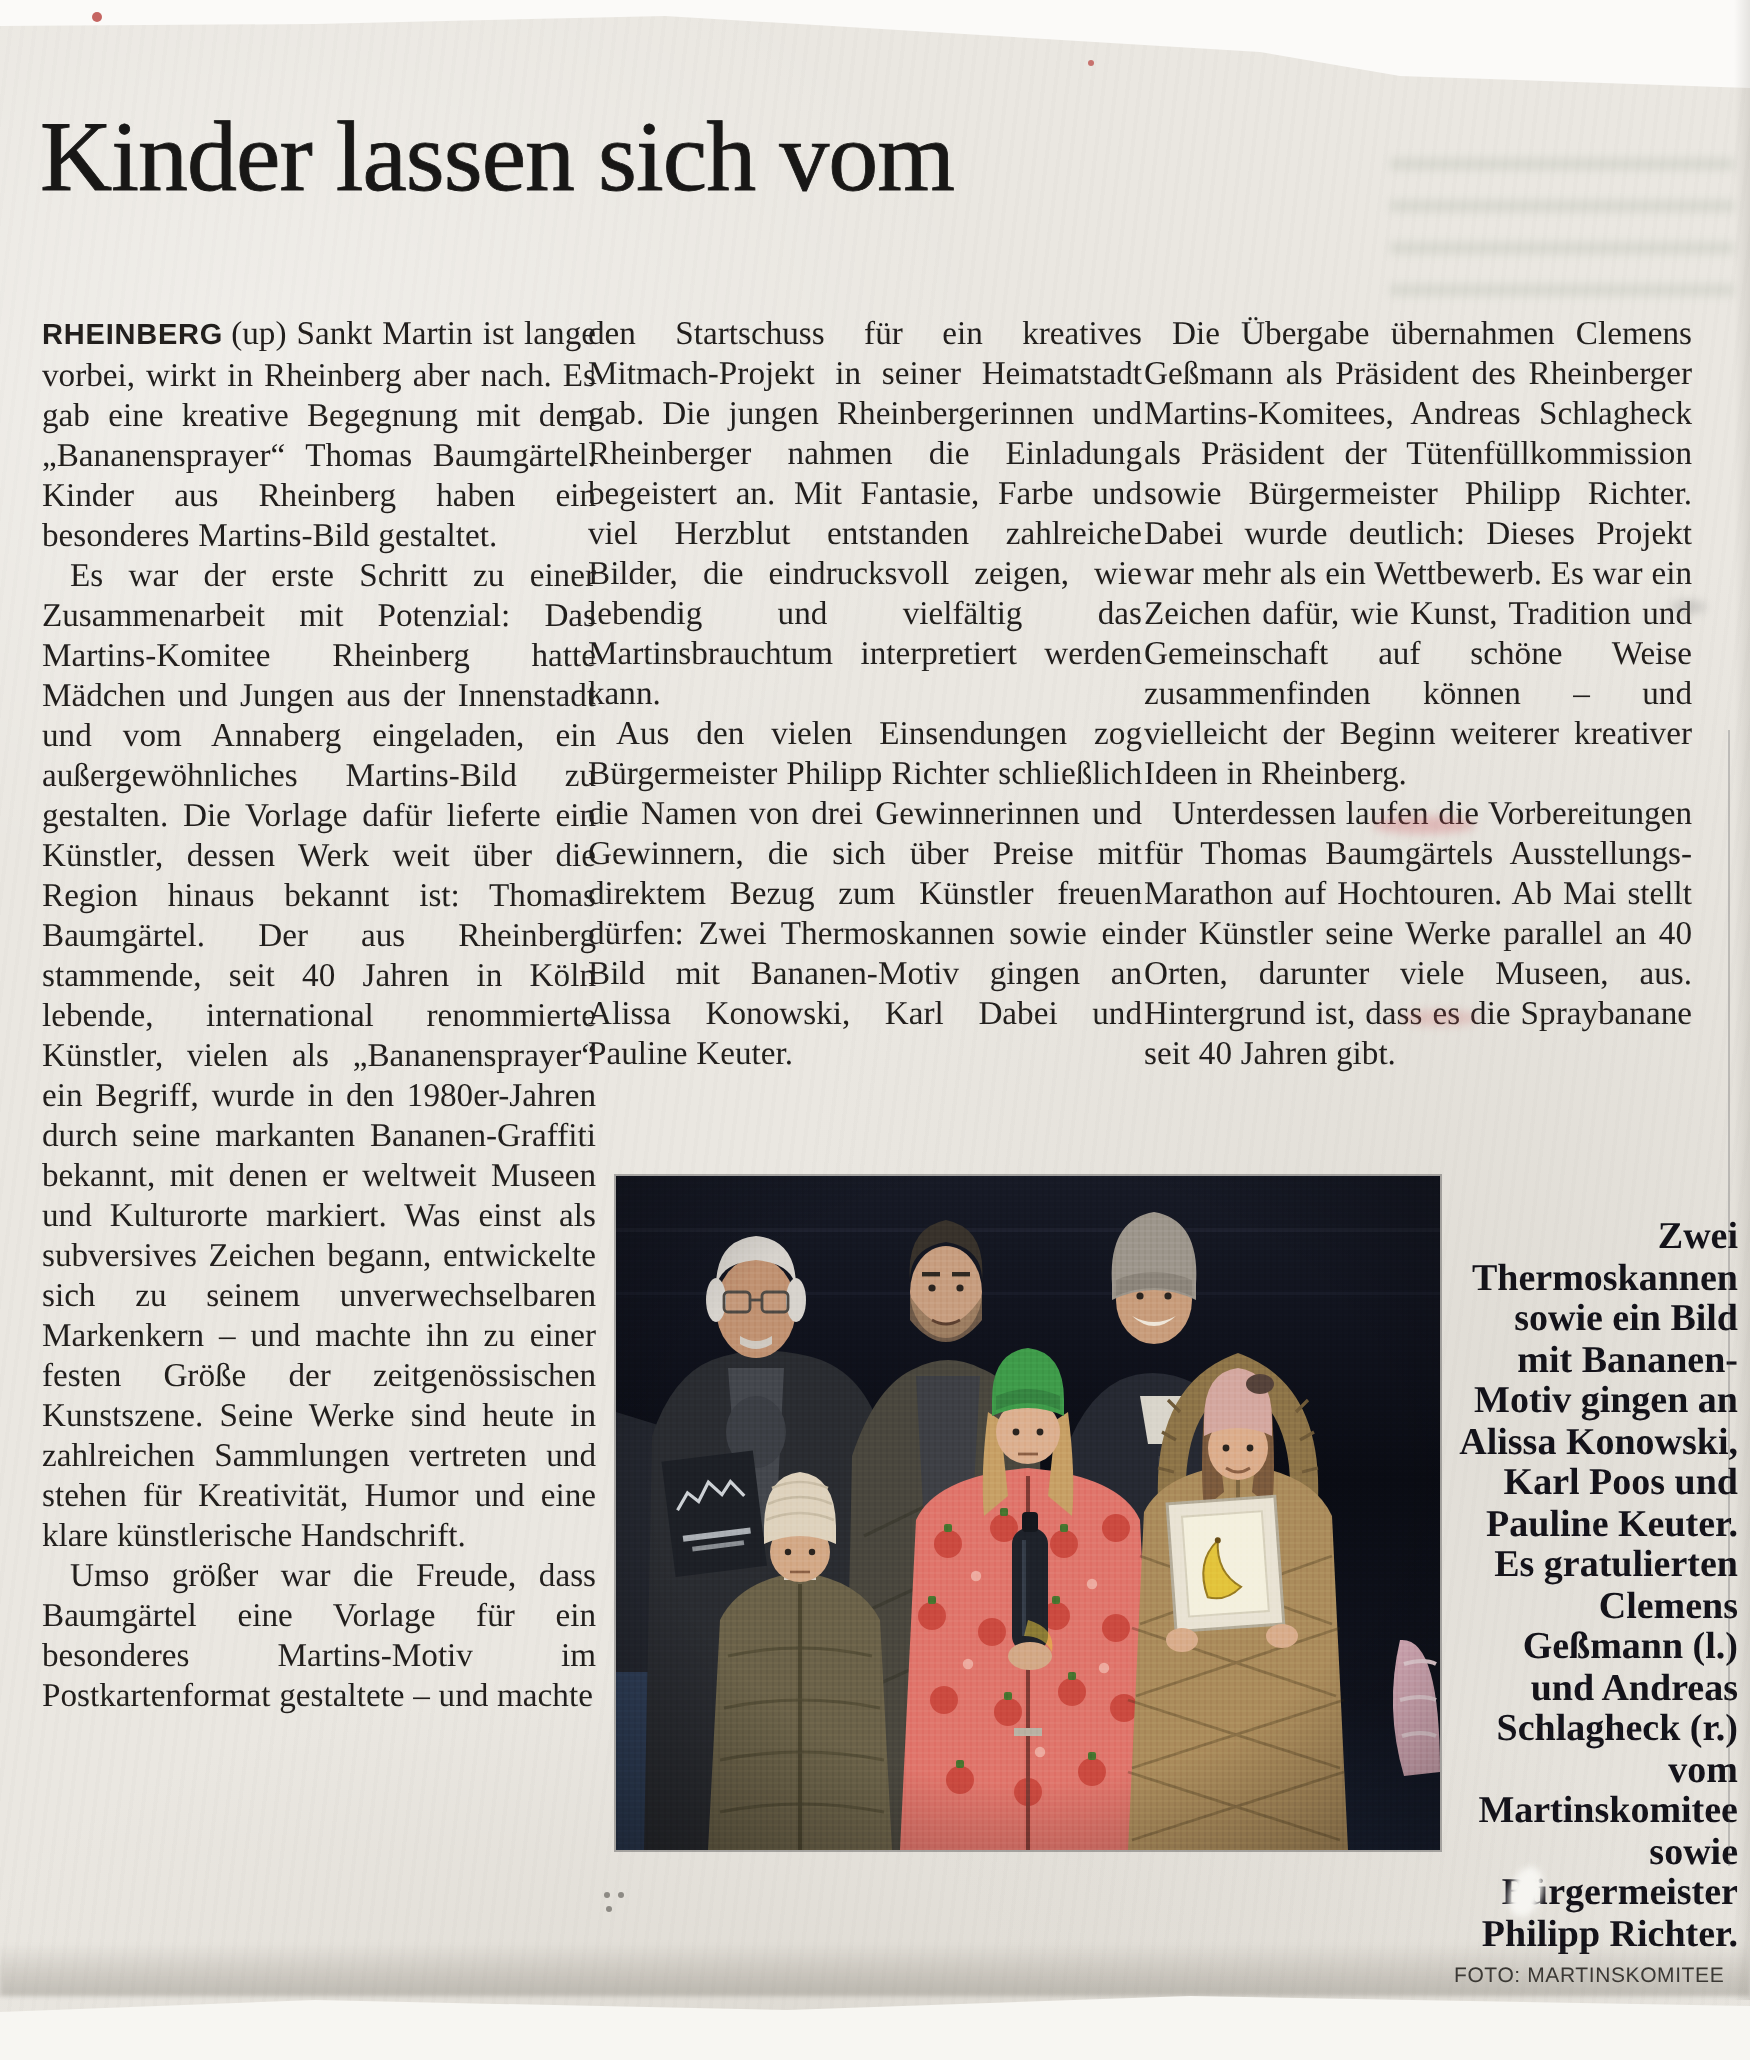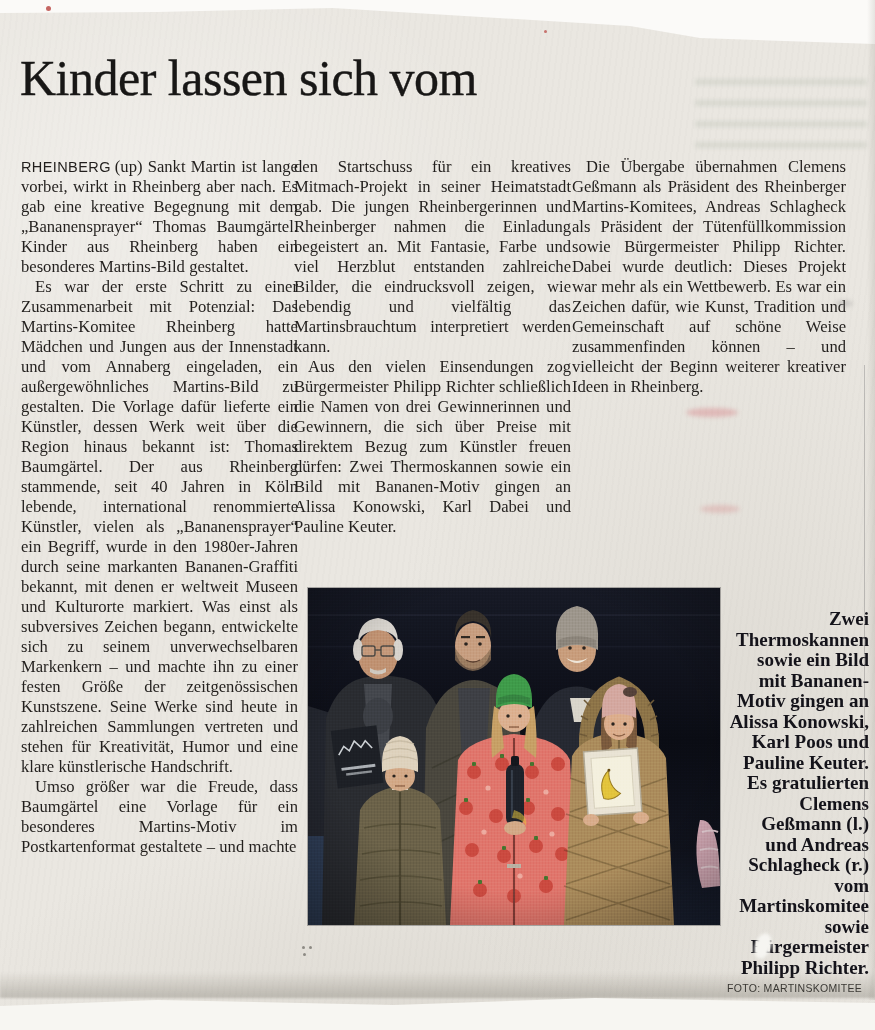--- a/index.html
+++ b/index.html
@@ -28,21 +28,21 @@
     -webkit-text-stroke:.4px #1b1a19;}
 
   
   .col{position:absolute;top:157px;width:277px;font-size:16.6px;line-height:20px;
     text-align:justify;color:#221f1d;overflow:hidden;word-spacing:.2px;}
   .col-1{left:21px;height:762px;}
   .col-2{left:294px;height:408px;}
   .col-3{left:572px;width:274px;height:428px;}
   .col p{margin:0;}
   .col p.indent{text-indent:14px;}
-  .lead{font-family:"Liberation Sans",sans-serif;font-weight:normal;font-size:14.5px;
+  .lead{font-family:"Liberation Sans",sans-serif;font-weight:bold;font-size:14.5px;
     letter-spacing:.4px;margin-right:4px;}
 
   
   .photo{position:absolute;left:308px;top:588px;width:412px;height:337px;
     outline:1px solid rgba(45,45,50,.35);background:#0b0d15;}
   .photo svg{display:block;}
   .photo .grain{position:absolute;inset:0;pointer-events:none;mix-blend-mode:overlay;
     background-image:
       repeating-linear-gradient(0deg, rgba(255,255,255,.05) 0 1px, transparent 1px 3px),
       repeating-linear-gradient(90deg, rgba(0,0,0,.06) 0 1px, transparent 1px 3px);}
@@ -86,20 +86,21 @@
     <p class="indent">Umso größer war die Freude, dass Baumgärtel eine Vorlage für ein besonderes Martins-Motiv im Postkartenformat gestaltete – und machte</p>
   </div>
 
   <div class="col col-2">
     <p>den Startschuss für ein kreatives Mitmach-Projekt in seiner Heimatstadt gab. Die jungen Rheinbergerinnen und Rheinberger nahmen die Einladung begeistert an. Mit Fantasie, Farbe und viel Herzblut entstanden zahlreiche Bilder, die eindrucksvoll zeigen, wie lebendig und vielfältig das Martinsbrauchtum interpretiert werden kann.</p>
     <p class="indent">Aus den vielen Einsendungen zog Bürgermeister Philipp Richter schließlich die Namen von drei Gewinnerinnen und Gewinnern, die sich über Preise mit direktem Bezug zum Künstler freuen dürfen: Zwei Thermoskannen sowie ein Bild mit Bananen-Motiv gingen an Alissa Konowski, Karl Dabei und Pauline Keuter.</p>
   </div>
 
   <div class="col col-3">
     <p class="indent">Die Übergabe übernahmen Clemens Geßmann als Präsident des Rheinberger Martins-Komitees, Andreas Schlagheck als Präsident der Tütenfüllkommission sowie Bürgermeister Philipp Richter. Dabei wurde deutlich: Dieses Projekt war mehr als ein Wettbewerb. Es war ein Zeichen dafür, wie Kunst, Tradition und Gemeinschaft auf schöne Weise zusammenfinden können – und vielleicht der Beginn weiterer kreativer Ideen in Rheinberg.</p>
+    <p class="indent">Unterdessen laufen die Vorbereitungen für Thomas Baumgärtels Ausstellungs-Marathon auf Hochtouren. Ab Mai stellt der Künstler seine Werke parallel an 40 Orten, darunter viele Museen, aus. Hintergrund ist, dass es die Spraybanane seit 40 Jahren gibt.</p>
   </div>
 
   <div class="photo">
     <svg width="412" height="337" viewBox="0 0 412 337">
       <defs>
         <linearGradient id="bg" x1="0" y1="0" x2="0" y2="1">
           <stop offset="0" stop-color="#171a26"></stop>
             <stop offset=".45" stop-color="#0a0c14"></stop>
           <stop offset=".78" stop-color="#10131d"></stop>
             <stop offset="1" stop-color="#1b2234"></stop>

